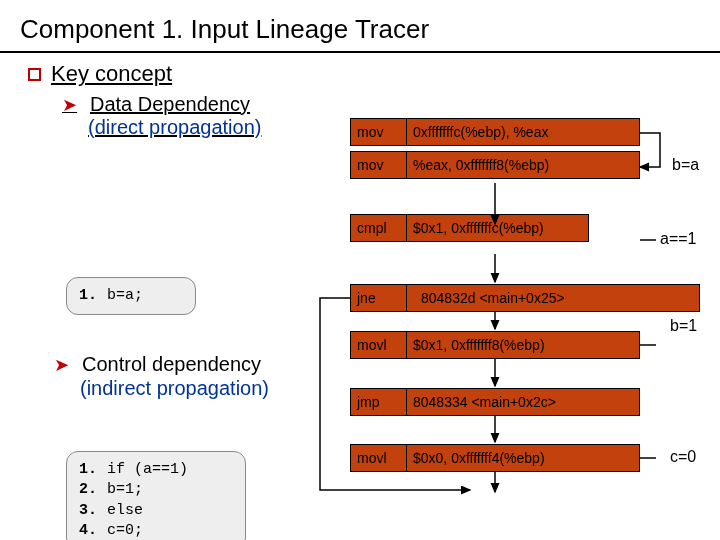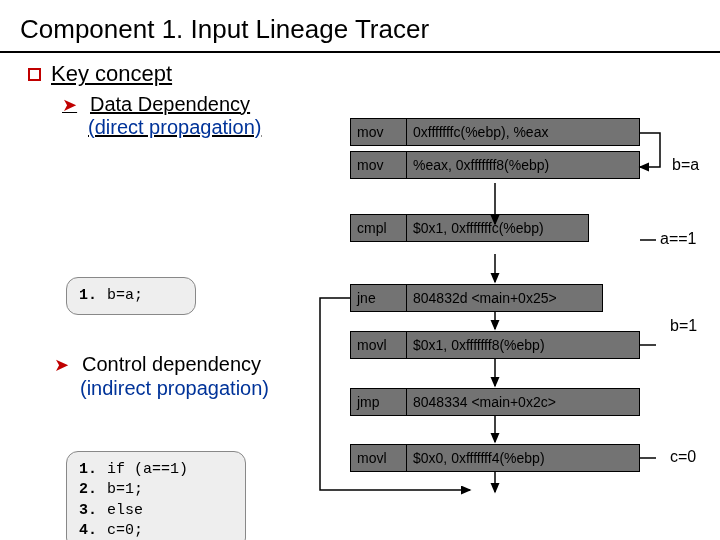--- a/index.html
+++ b/index.html
@@ -26,35 +26,35 @@
   .codebox {
     background: #eee; border: 1px solid #888; border-radius: 12px;
     padding: 8px 12px; font-size: 15px; font-family: "Courier New", monospace;
     color: #000; line-height: 1.35;
   }
   .codebox .ln { display: flex; }
   .codebox .num { width: 28px; font-weight: bold; }
   .right-col {
     position: absolute; left: 350px; top: 118px; width: 355px;
   }
-  .asm-row { display: flex; border: 1.5px solid #000; background: #737373; margin-bottom: 0; }
+  .asm-row { display: flex; border: 1.5px solid #000; background: #c2410c; margin-bottom: 0; }
   .asm-op { width: 56px; border-right: 1.5px solid #000; padding: 5px 6px; font-size: 14px; font-family: Verdana, sans-serif; }
   .asm-arg { flex: 1; padding: 5px 6px; font-size: 14px; font-family: Verdana, sans-serif; }
   .annot {
     position: absolute; font-size: 16px; font-family: Verdana, sans-serif;
   }
   svg.arrows {
     position: absolute; left: 0; top: 0; width: 720px; height: 540px;
     pointer-events: none; overflow: visible;
   }
   
   #asm1 { position: absolute; top: 0; width: 290px; }
   #asm2 { position: absolute; top: 33px; width: 290px; }
   #asm3 { position: absolute; top: 96px; width: 239px; }
-  #asm4 { position: absolute; top: 166px; width: 253px; }
+  #asm4 { position: absolute; top: 166px; width: 350px; gap: 8px; }
   #asm5 { position: absolute; top: 213px; width: 290px; }
   #asm6 { position: absolute; top: 270px; width: 290px; }
   #asm7 { position: absolute; top: 326px; width: 290px; }
 
   #code1 { position: absolute; left: 66px; top: 216px; width: 130px; }
   #code2 { position: absolute; left: 66px; top: 390px; width: 180px; }
 
   #sub-control { position: absolute; left: 54px; top: 288px; }
   #sub-control2 { position: absolute; left: 80px; top: 316px; }
 </style>

